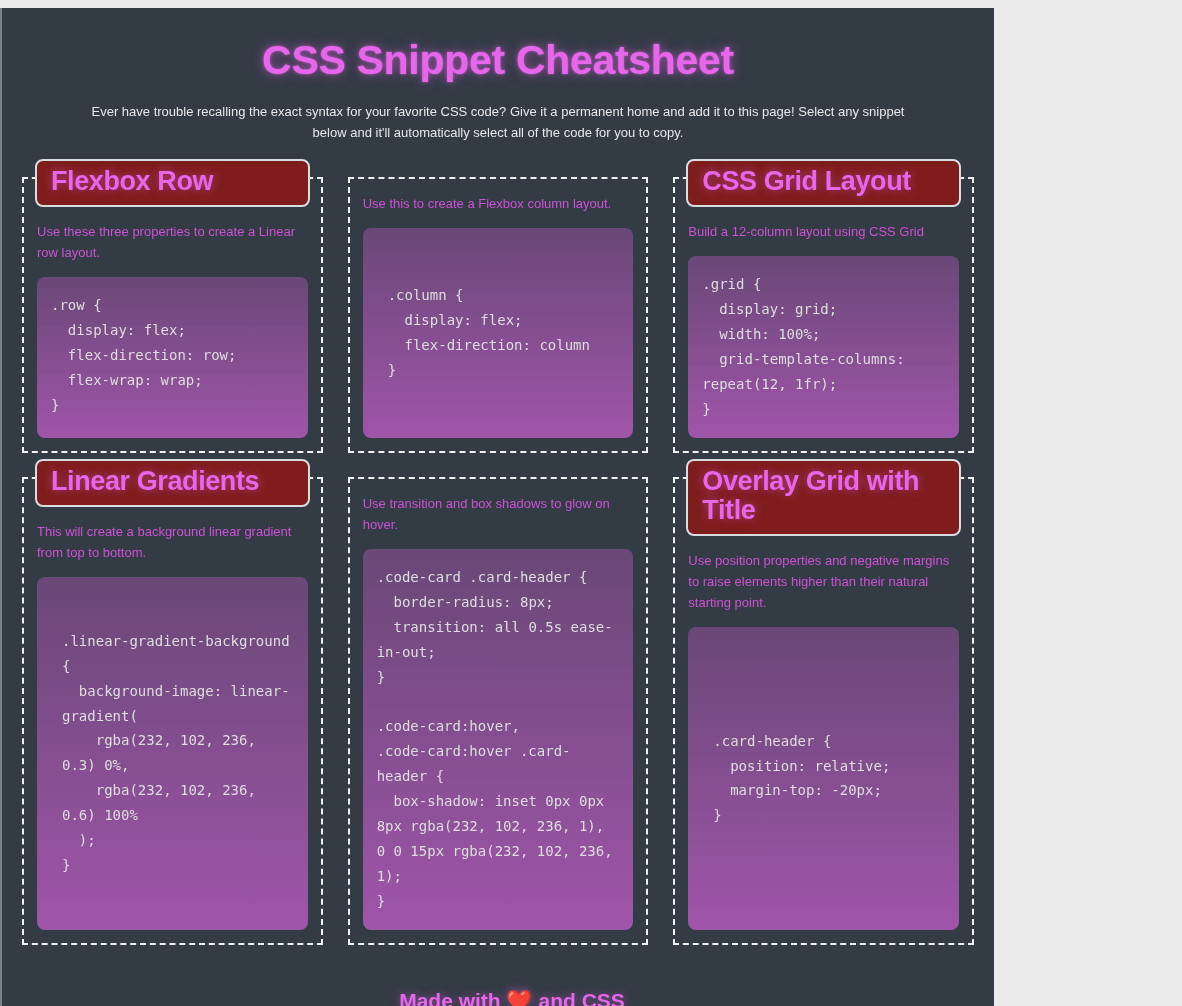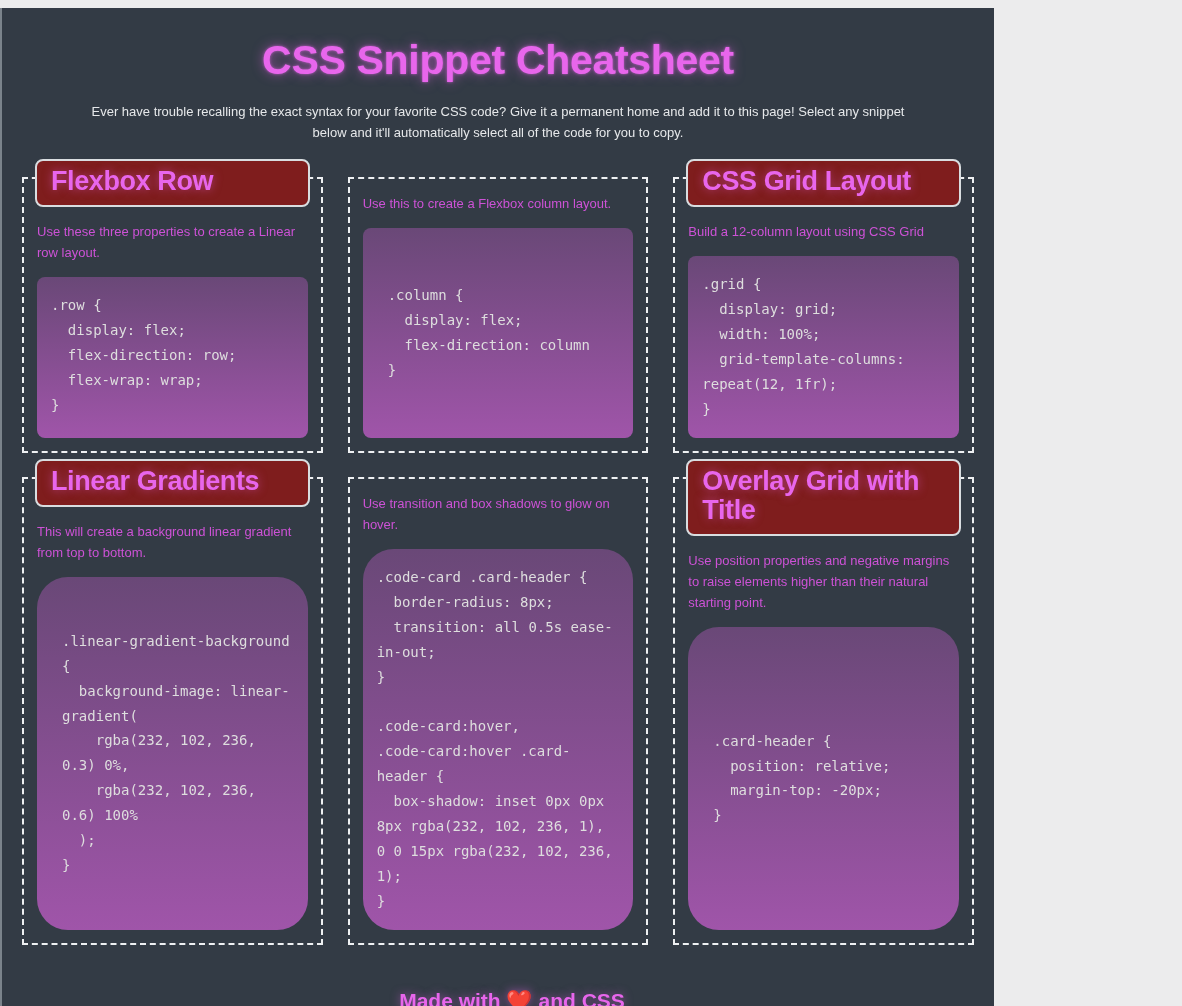--- a/index.html
+++ b/index.html
@@ -122,21 +122,21 @@
     font-size: 14px;
     line-height: 1.78;
     color: #dedede;
     white-space: pre-wrap;
     word-break: break-word;
     width: 100%;
   }
 
   
   .row-1 .card-code { min-height: 145px; }
-  .row-2 .card-code { min-height: 262px; border-radius: 31px; }
+  .row-2 .card-code { min-height: 262px; }
 
   
   .align-top   { align-items: flex-start; }
   .align-center{ align-items: center; padding-left: 25px; }
 
   
   .page-footer {
     text-align: center;
     padding: 44px 0 0 0;
   }

